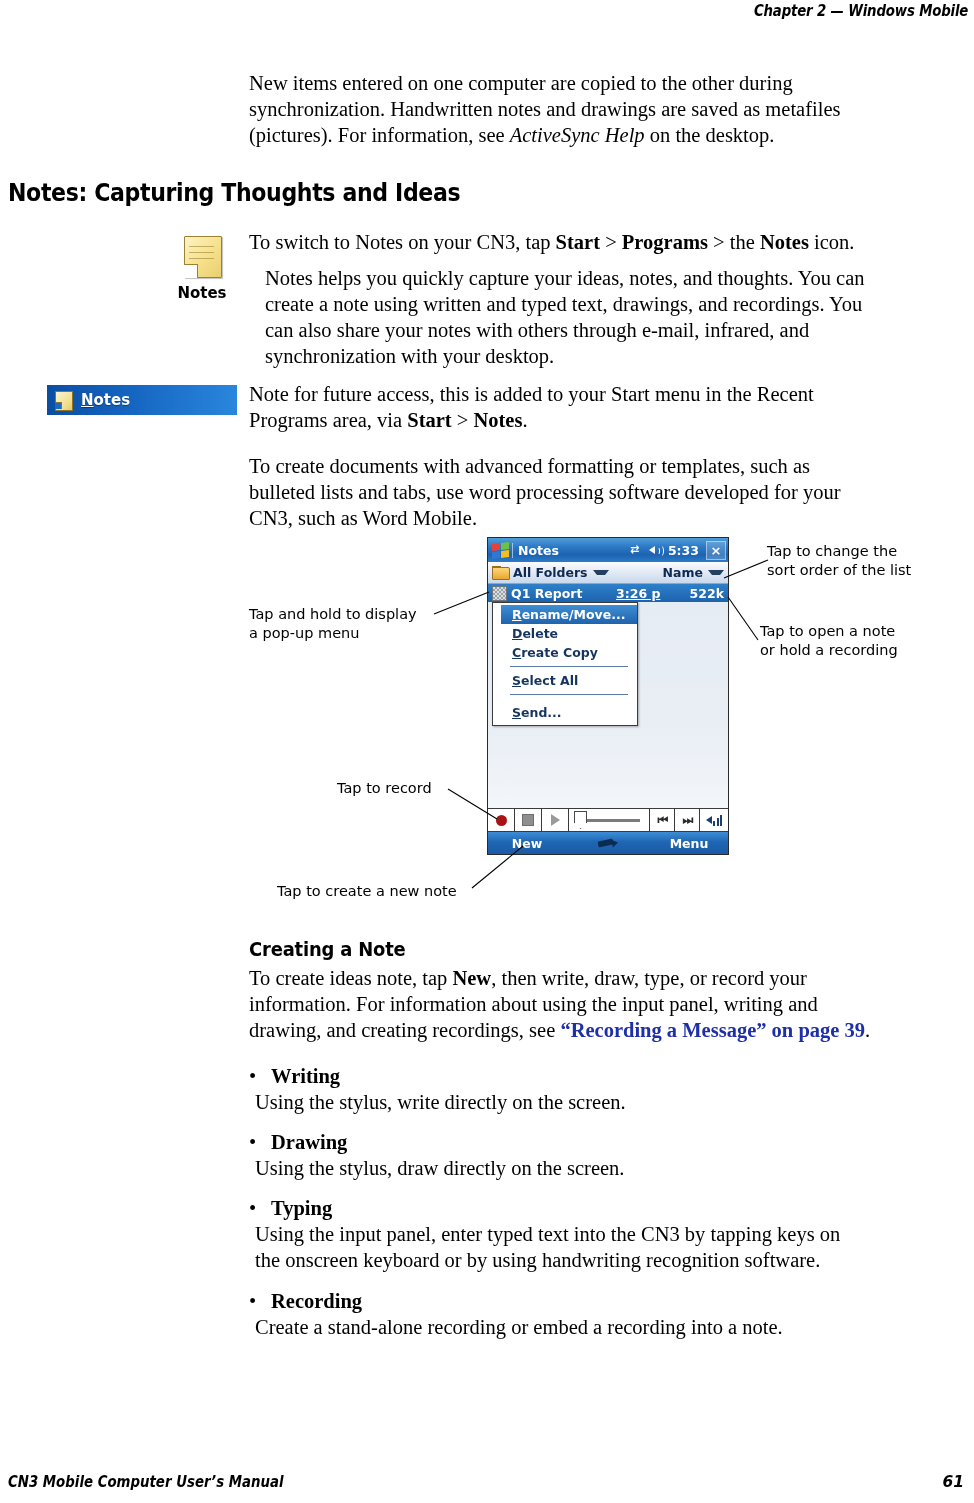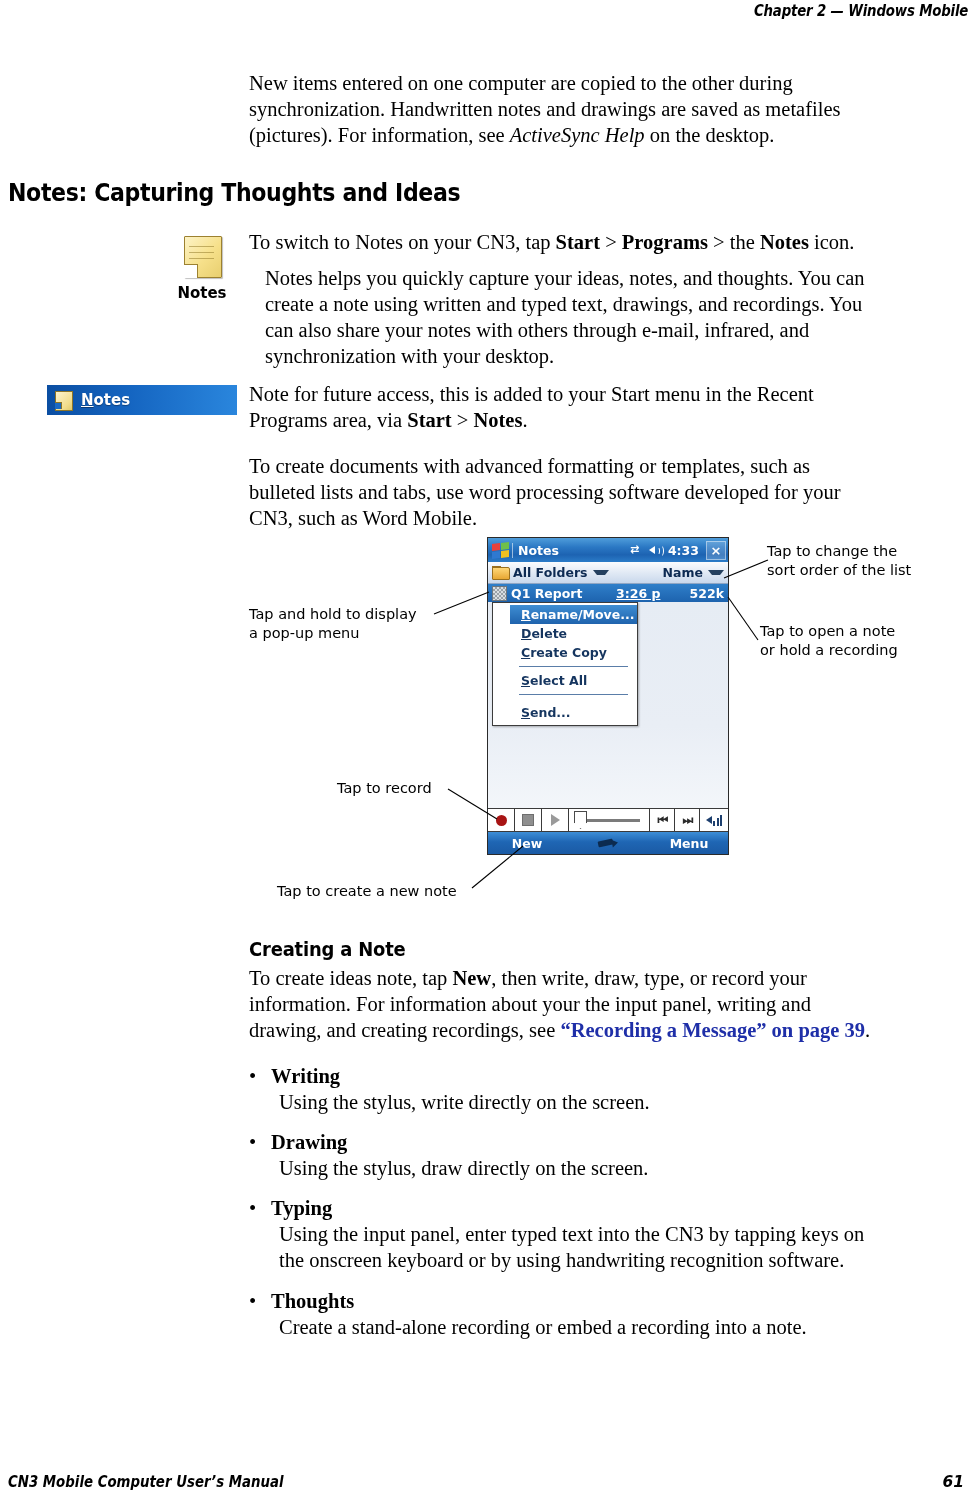--- a/index.html
+++ b/index.html
@@ -321,21 +321,21 @@
 
   
   .pda-popup {
     position: absolute;
     left: 4px;
     top: 0px;
     width: 146px;
     background: #ffffff;
     border: 1px solid #3c3c3c;
     box-sizing: border-box;
-    padding: 2px 0 3px 17px;
+    padding: 2px 0 3px 8px;
     box-shadow: 1px 1px 2px rgba(0,0,0,.3);
   }
   .pda-popup .mi {
     font-size: 12.5px;
     font-weight: bold;
     color: #15355f;
     padding: 2px 4px 2px 11px;
     line-height: 15px;
     white-space: nowrap;
   }
@@ -463,21 +463,21 @@
     font-size: 20.5px;
     line-height: 26px;
   }
   .bullet-row .term {
     margin-left: 22px;
     font-weight: bold;
     font-size: 20.5px;
     line-height: 26px;
   }
   .bullet-row .desc {
-    margin-left: 30px;
+    margin-left: 6px;
     font-size: 20.5px;
     line-height: 26px;
   }
   .link { color: #1f2fa8; font-weight: bold; }
 </style>
 </head>
 <body>
 
 <div class="running-head">Chapter 2 —  Windows Mobile</div>
 
@@ -551,21 +551,21 @@
       </div>
     <div class="pda-title-sep"></div>
     <div class="pda-title-text">Notes</div>
     <div class="pda-title-icons">
       <div class="icon-sync">⇄</div>
       <div class="icon-speaker">
         <div class="cone"></div>
           <div class="wv wv1"></div>
           <div class="wv wv2"></div>
       </div>
-      <div class="pda-clock">4:33</div>
+      <div class="pda-clock">5:33</div>
       <div class="pda-close">×</div>
     </div>
   </div>
 
   <div class="pda-folderbar">
     <div class="folder-glyph">
         <div class="tab"></div>
         <div class="back"></div>
       </div>
     <span>All Folders</span>
@@ -649,21 +649,21 @@
 <div class="callout left" style="left:249px; top:605px; width:190px;">Tap and hold to display
 a pop-up menu</div>
 <div class="callout left" style="left:337px; top:779px; width:120px;">Tap to record</div>
 <div class="callout left" style="left:277px; top:882px; width:220px;">Tap to create a new note</div>
 
 <h2 class="subsection" style="left:249px; top:938px;">Creating a Note</h2>
 
 <div class="col" style="top:965px;">
   <p class="body">
     <span>To create ideas note, tap </span><span class="b">New</span><span>, then write, draw, type, or record your</span><br>
-    <span>information. For information about your the input panel, writing and</span><br>
+    <span>information. For information about using the input panel, writing and</span><br>
     <span>drawing, and creating recordings, see </span><span class="link">“Recording a Message” on page 39</span><span>.</span>
   </p>
 </div>
 
 <div class="col" style="top:1063px;">
   <div class="bullet-row">
     <span class="dot">•</span>
     <div class="term">Writing</div>
     <div class="desc">Using the stylus, write directly on the screen.</div>
   </div>
@@ -682,19 +682,19 @@
     <span class="dot">•</span>
     <div class="term">Typing</div>
     <div class="desc">Using the input panel, enter typed text into the CN3 by tapping keys on</div>
     <div class="desc">the onscreen keyboard or by using handwriting recognition software.</div>
   </div>
 </div>
 
 <div class="col" style="top:1288px;">
   <div class="bullet-row">
     <span class="dot">•</span>
-    <div class="term">Thoughts</div>
+    <div class="term">Recording</div>
     <div class="desc">Create a stand-alone recording or embed a recording into a note.</div>
   </div>
 </div>
 
 <div class="footer-left">CN3 Mobile Computer User’s Manual</div>
 <div class="footer-right">61</div>
 
 </body></html>

